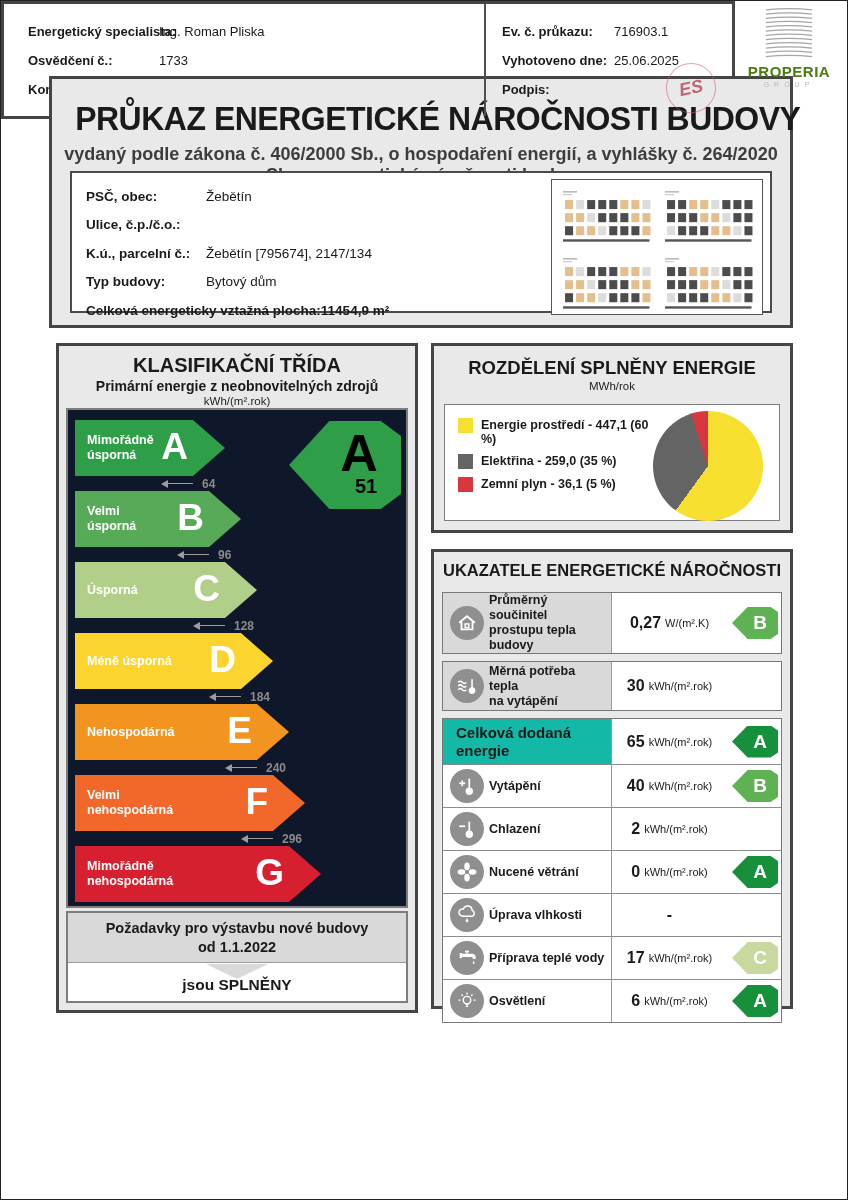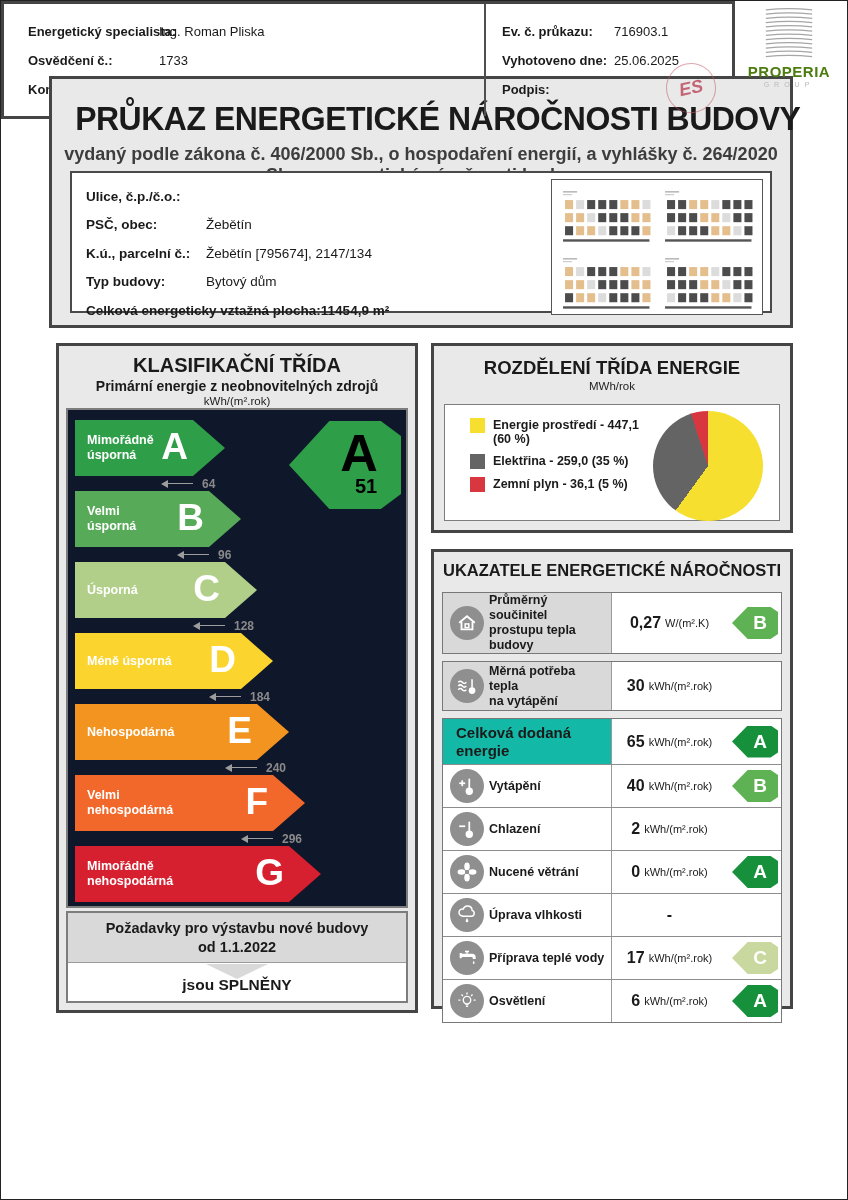--- a/index.html
+++ b/index.html
@@ -47,21 +47,21 @@
   .sel-value{font-size:20px;font-weight:bold;color:#000;margin-left:14px;}
   .req-box{position:absolute;left:7px;right:7px;bottom:7px;height:92px;background:#fff;border:2px solid #7d7d7d;box-sizing:border-box;text-decoration:underline;}
   .req-head{position:absolute;top:0;left:0;right:0;height:50px;background:#d9d9d9;border-bottom:1.5px solid #9a9a9a;display:flex;align-items:center;justify-content:center;text-align:center;font-weight:bold;font-size:14.5px;line-height:1.3;padding:0 30px;box-sizing:border-box;}
   .req-chev{position:absolute;top:51px;left:50%;transform:translateX(-50%);width:62px;height:15px;background:#d9d9d9;clip-path:polygon(0 0,100% 0,50% 100%);filter:drop-shadow(0 1.5px 0 #9a9a9a);}
   .req-result{position:absolute;bottom:7px;left:0;right:0;text-align:center;font-weight:bold;font-size:15.5px;}
 
   
   .pie-box{left:430px;top:342px;width:362px;height:190px;}
   .pie-box .sec-title{font-size:18.5px;margin-top:11px;}
   .pie-inner{position:absolute;left:10px;right:10px;top:58px;bottom:9px;background:#fff;border:1.5px solid #7d7d7d;display:flex;}
-  .legend{flex:1;padding:13px 0 0 13px;margin-left:12px;}
+  .legend{flex:1;padding:13px 0 0 13px;}
   .l-row{display:flex;align-items:flex-start;gap:8px;margin-bottom:8px;font-size:12.5px;font-weight:bold;}
   .l-sq{width:15px;height:15px;flex:none;}
   .pie{width:110px;height:110px;border-radius:50%;margin:6px 16px 0 0;flex:none;}
 
   
   .ind-box{left:430px;top:548px;width:362px;height:460px;}
   .ind-box .sec-title{font-size:16.5px;margin-top:9px;}
   .ind-body{position:absolute;left:8px;right:8px;top:40px;bottom:8px;}
   .card{border:1.5px solid #787878;margin-bottom:7px;background:#fff;}
   .card.gray{background:#d9d9d9;}
@@ -111,26 +111,26 @@
     <div class="logo-name">PROPERIA</div>
     <div class="logo-group">GROUP</div>
   </div>
 
   <div class="box header-box">
     <div class="doc-title"><span>PRŮKAZ ENERGETICKÉ NÁROČNOSTI BUDOVY</span></div>
     <div class="doc-subtitle">vydaný podle zákona č. 406/2000 Sb., o hospodaření energií, a vyhlášky č. 264/2020 Sb., o energetické náročnosti budov</div>
     <div class="info-box">
       <div class="i-rows">
           <div class="i-row ">
+            <span class="i-label">PSČ, obec:</span>
+            <span class="i-value">Žebětín</span>
+          </div>
+          <div class="i-row ">
             <span class="i-label">Ulice, č.p./č.o.:</span>
             <span class="i-value"></span>
-          </div>
-          <div class="i-row ">
-            <span class="i-label">PSČ, obec:</span>
-            <span class="i-value">Žebětín</span>
           </div>
           <div class="i-row ">
             <span class="i-label">K.ú., parcelní č.:</span>
             <span class="i-value">Žebětín [795674], 2147/134</span>
           </div>
           <div class="i-row ">
             <span class="i-label">Typ budovy:</span>
             <span class="i-value">Bytový dům</span>
           </div>
           <div class="i-row wide">
@@ -332,21 +332,21 @@
       </div>
     </div>
     <div class="req-box">
       <div class="req-head">Požadavky pro výstavbu nové budovy od 1.1.2022</div>
       <div class="req-chev"></div>
       <div class="req-result">jsou SPLNĚNY</div>
     </div>
   </div>
 
   <div class="box pie-box">
-    <div class="sec-title">ROZDĚLENÍ TŘÍDA ENERGIE</div>
+    <div class="sec-title">ROZDĚLENÍ SPLNĚNY ENERGIE</div>
     <div class="sec-unit">MWh/rok</div>
     <div class="pie-inner">
       <div class="legend">
           <div class="l-row">
             <span class="l-sq" style="background:#f6df2e"></span>
             <span>Energie prostředí - 447,1 (60 %)</span>
           </div>
           <div class="l-row">
             <span class="l-sq" style="background:#646464"></span>
             <span>Elektřina - 259,0 (35 %)</span>

